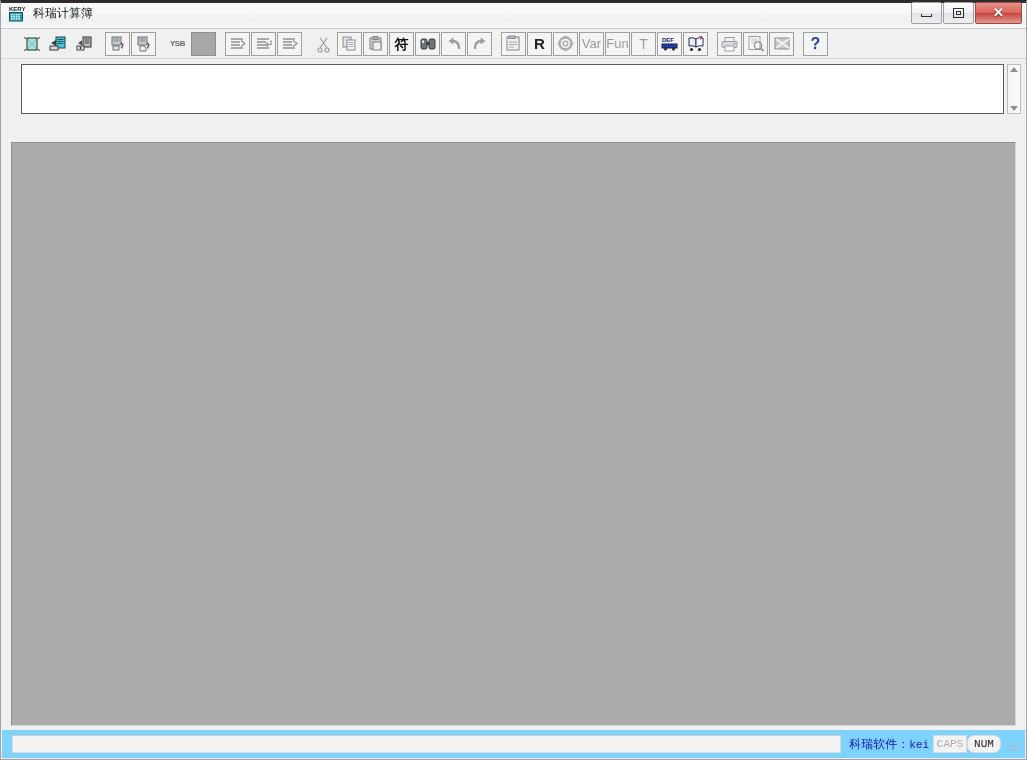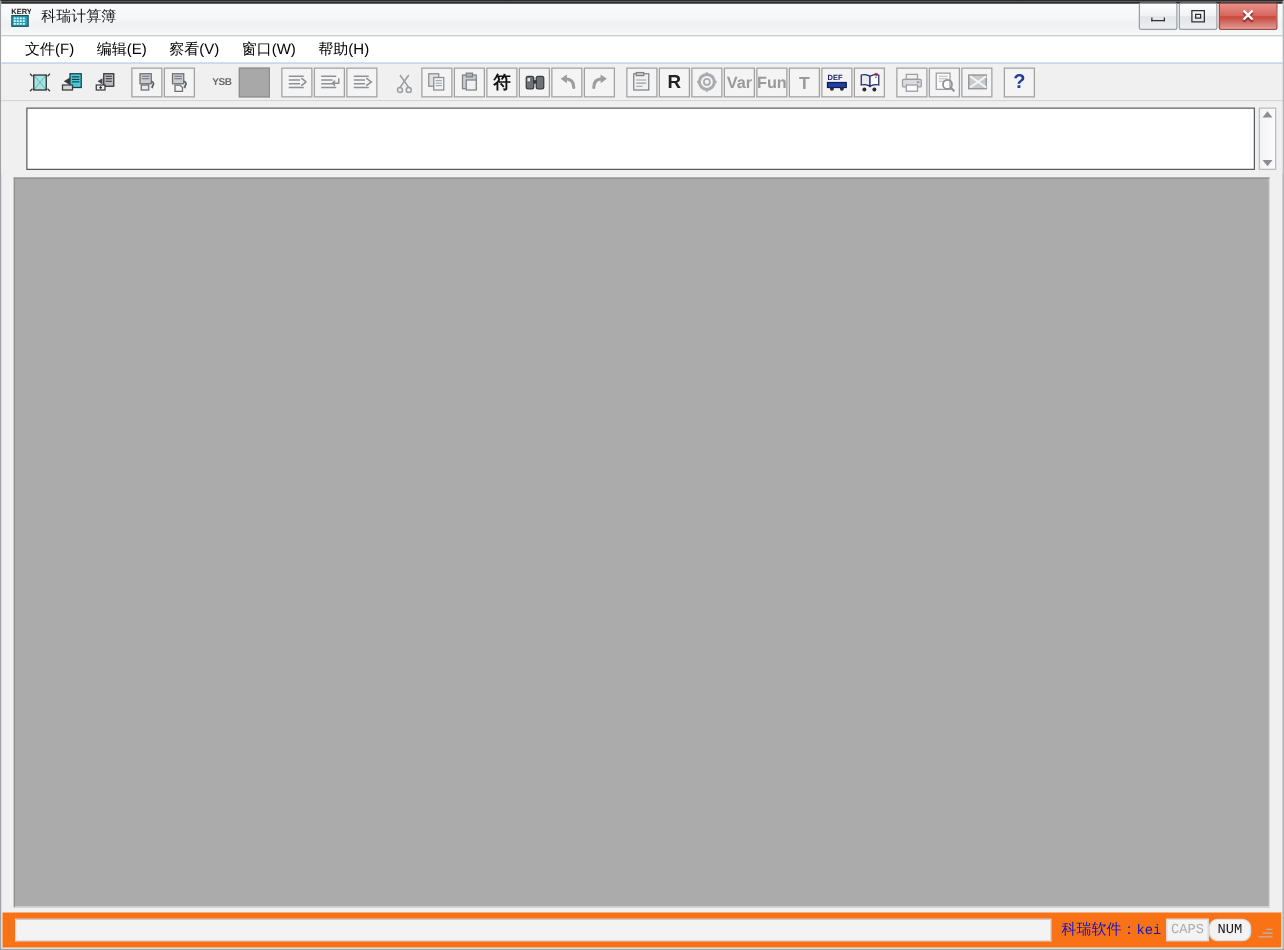--- a/index.html
+++ b/index.html
@@ -181,21 +181,21 @@
     font-weight: bold;
     color: #3b3b3b;
     line-height: 14px;
   }
   .tb-text.big {
     font-size: 15px;
     color: #222222;
   }
   .tb-text.dim {
     color: #9a9a9a;
-    font-weight: bold;
+    font-weight: normal;
   }
   .tb-text.hz {
     font-size: 14px;
     color: #101010;
     font-family: "DejaVu Sans", sans-serif;
   }
   .tb-text.blue {
     color: #20409a;
   }
   .icon-svg { display: block; }
@@ -254,21 +254,21 @@
     box-sizing: border-box;
   }
 
   
   .statusbar {
     position: absolute;
     left: 1px;
     right: 1px;
     bottom: 1px;
     height: 28px;
-    background: #f97316;
+    background: #7dd3fc;
     display: flex;
     align-items: center;
     padding: 0 6px 0 10px;
     box-sizing: border-box;
   }
   .status-main {
     flex: 1 1 auto;
     height: 18px;
     border: 1px solid #d9dade;
     border-top-color: #c9cace;
@@ -357,27 +357,20 @@
       </div>
       <div class="win-btn">
         <span class="glyph-max"></span>
       </div>
       <div class="win-btn close">
         <span class="glyph-close">✕</span>
       </div>
     </div>
   </div>
 
-  <div class="menubar">
-    <div class="menu-item">文件(F)</div>
-    <div class="menu-item">编辑(E)</div>
-    <div class="menu-item">察看(V)</div>
-    <div class="menu-item">窗口(W)</div>
-    <div class="menu-item">帮助(H)</div>
-  </div>
 
   <div class="toolbar">
 
     <div class="tb-btn">
       <span>
         <svg class="icon-svg" width="20" height="20" viewBox="0 0 20 20">
           <rect x="5" y="4" width="10" height="12" fill="#9fe6e2" stroke="#2b2b2b" stroke-width="1"></rect>
           <path d="M5 4 L15 16 M15 4 L5 16" stroke="#2b2b2b" stroke-width="0.7" opacity="0.35"></path>
           <g stroke="#3b3b3b" stroke-width="1">
             <path d="M2 3 L4 5 M18 3 L16 5 M2 17 L4 15 M18 17 L16 15"></path>

